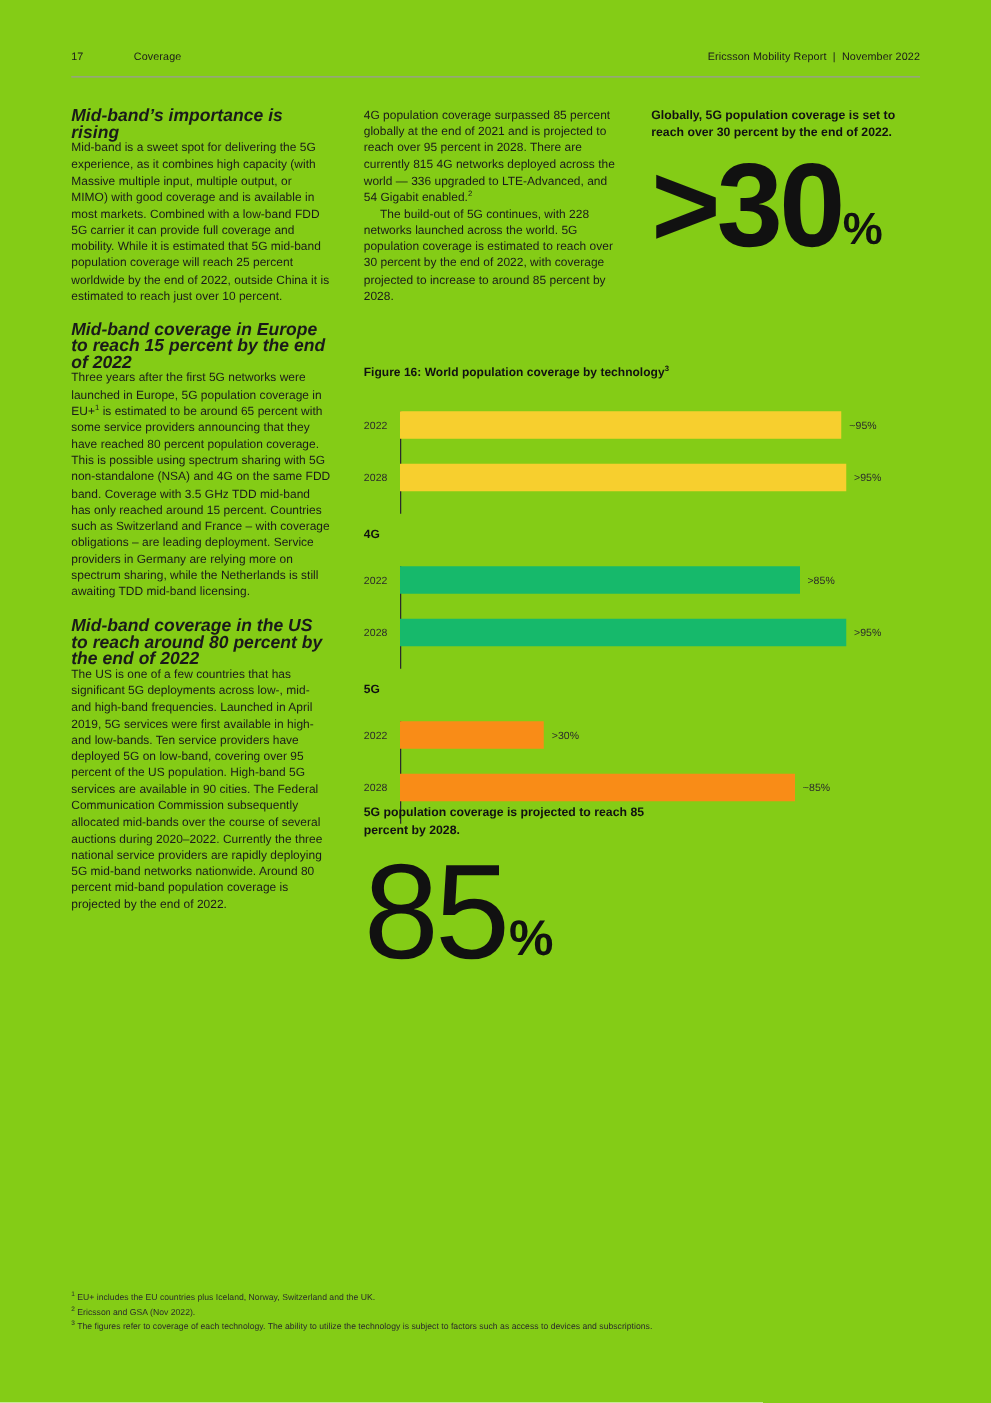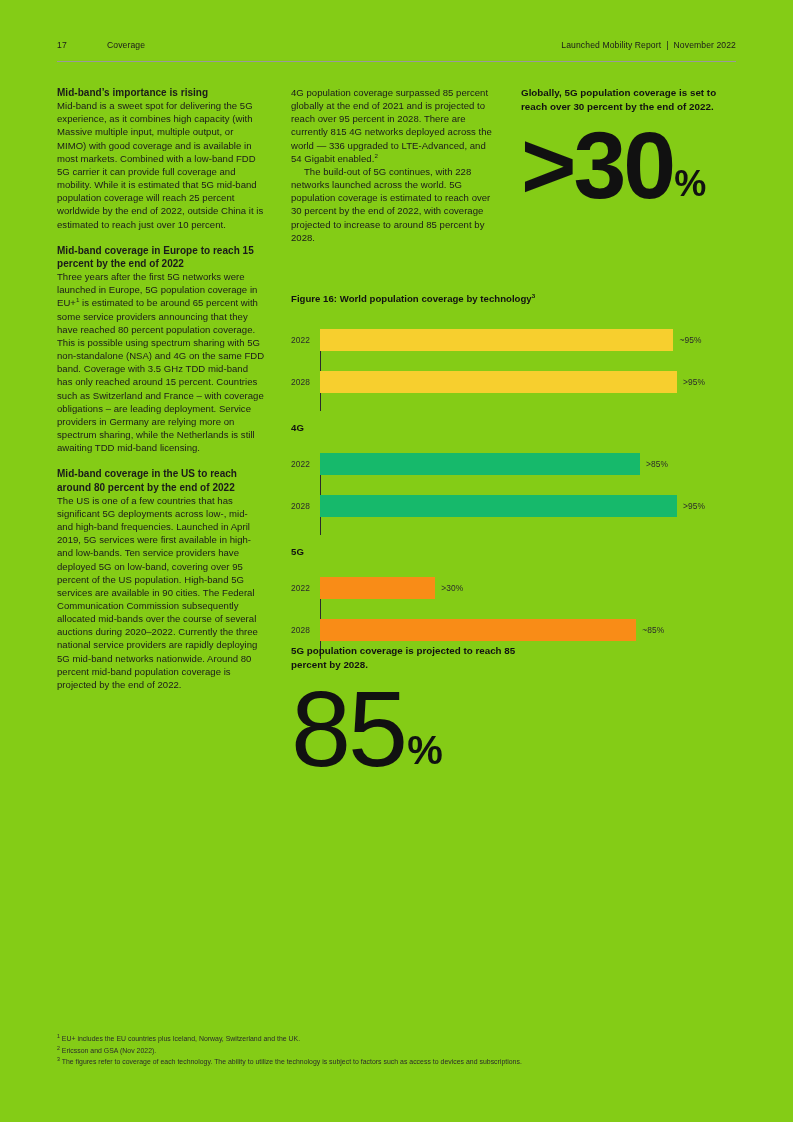--- a/index.html
+++ b/index.html
@@ -52,23 +52,24 @@
     font-size: 9.55px;
     line-height: 13.15px;
     letter-spacing: .03px;
     color: #1a1a1a;
   }
   .col1 { left: 57px;  top: 86px; }
   .col2 { left: 291px; top: 86px; }
 
   .sub-head {
     font-weight: bold;
-    font-size: 10px;
+    font-size: 14px;
     line-height: 13.15px;
     margin-bottom: 0px;
+    font-style: italic;
   }
   p.body { margin: 0; }
   p.body.indent { text-indent: 13px; }
   .gap { height: 13.1px; }
   sup {
     font-size: 6.2px;
     vertical-align: super;
     line-height: 0;
   }
 
@@ -220,21 +221,21 @@
 </style>
 </head>
 <body>
 
 <div class="page">
 
   <div class="header">
     <span class="pagenum">17</span>
     <span class="section">Coverage</span>
     <span class="brand">
-      <span>Launched Mobility Report</span><span class="sep">|</span><span>November 2022</span>
+      <span>Ericsson Mobility Report</span><span class="sep">|</span><span>November 2022</span>
     </span>
   </div>
   <div class="header-rule"></div>
 
   <div class="col col1">
     <div class="sub-head">Mid-band’s importance is rising</div>
     <p class="body">Mid-band is a sweet spot for delivering the 5G experience, as it combines high capacity (with Massive multiple input, multiple output, or MIMO) with good coverage and is available in most markets. Combined with a low-band FDD 5G carrier it can provide full coverage and mobility. While it is estimated that 5G mid-band population coverage will reach 25 percent worldwide by the end of 2022, outside China it is estimated to reach just over 10 percent.</p>
     <div class="gap"></div>
     <div class="sub-head">Mid-band coverage in Europe to reach 15 percent by the end of 2022</div>
     <p class="body"><span>Three years after the first 5G networks were launched in Europe, 5G population coverage in EU+</span><sup>1</sup><span> is estimated to be around 65 percent with some service providers announcing that they have reached 80 percent population coverage. This is possible using spectrum sharing with 5G non-standalone (NSA) and 4G on the same FDD band. Coverage with 3.5 GHz TDD mid-band has only reached around 15 percent. Countries such as Switzerland and France – with coverage obligations – are leading deployment. Service providers in Germany are relying more on spectrum sharing, while the Netherlands is still awaiting TDD mid-band licensing.</span></p>

